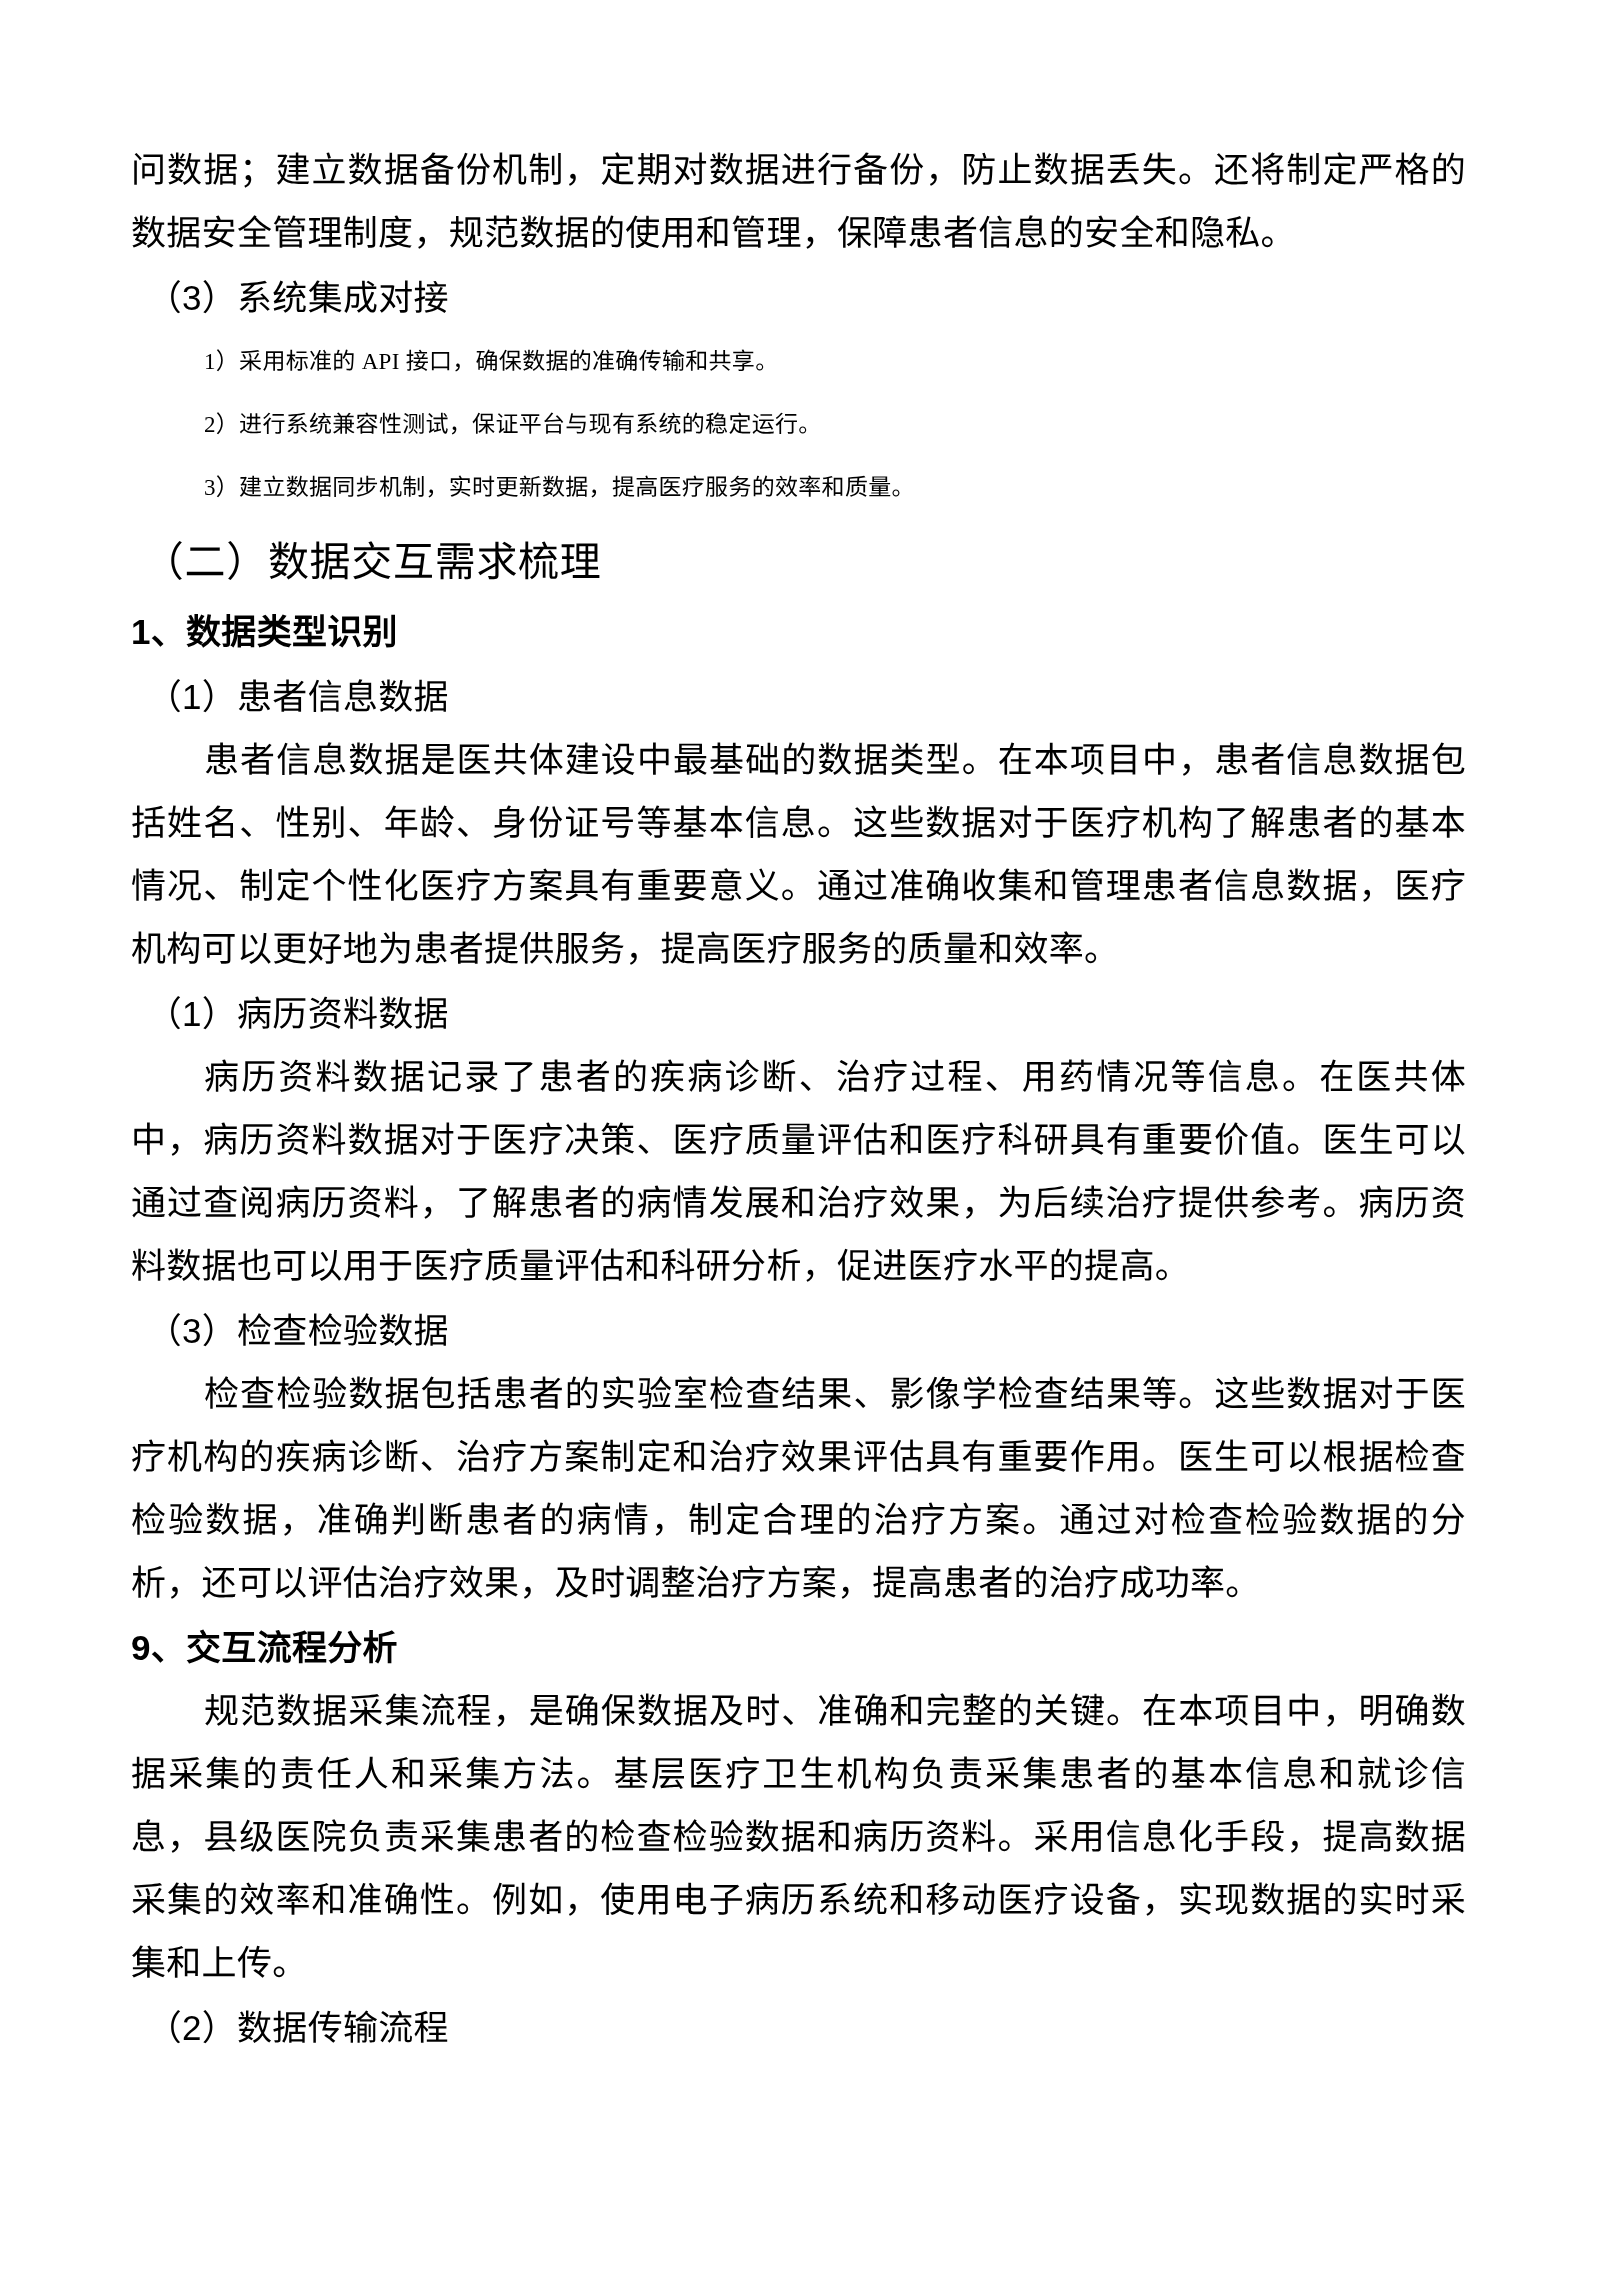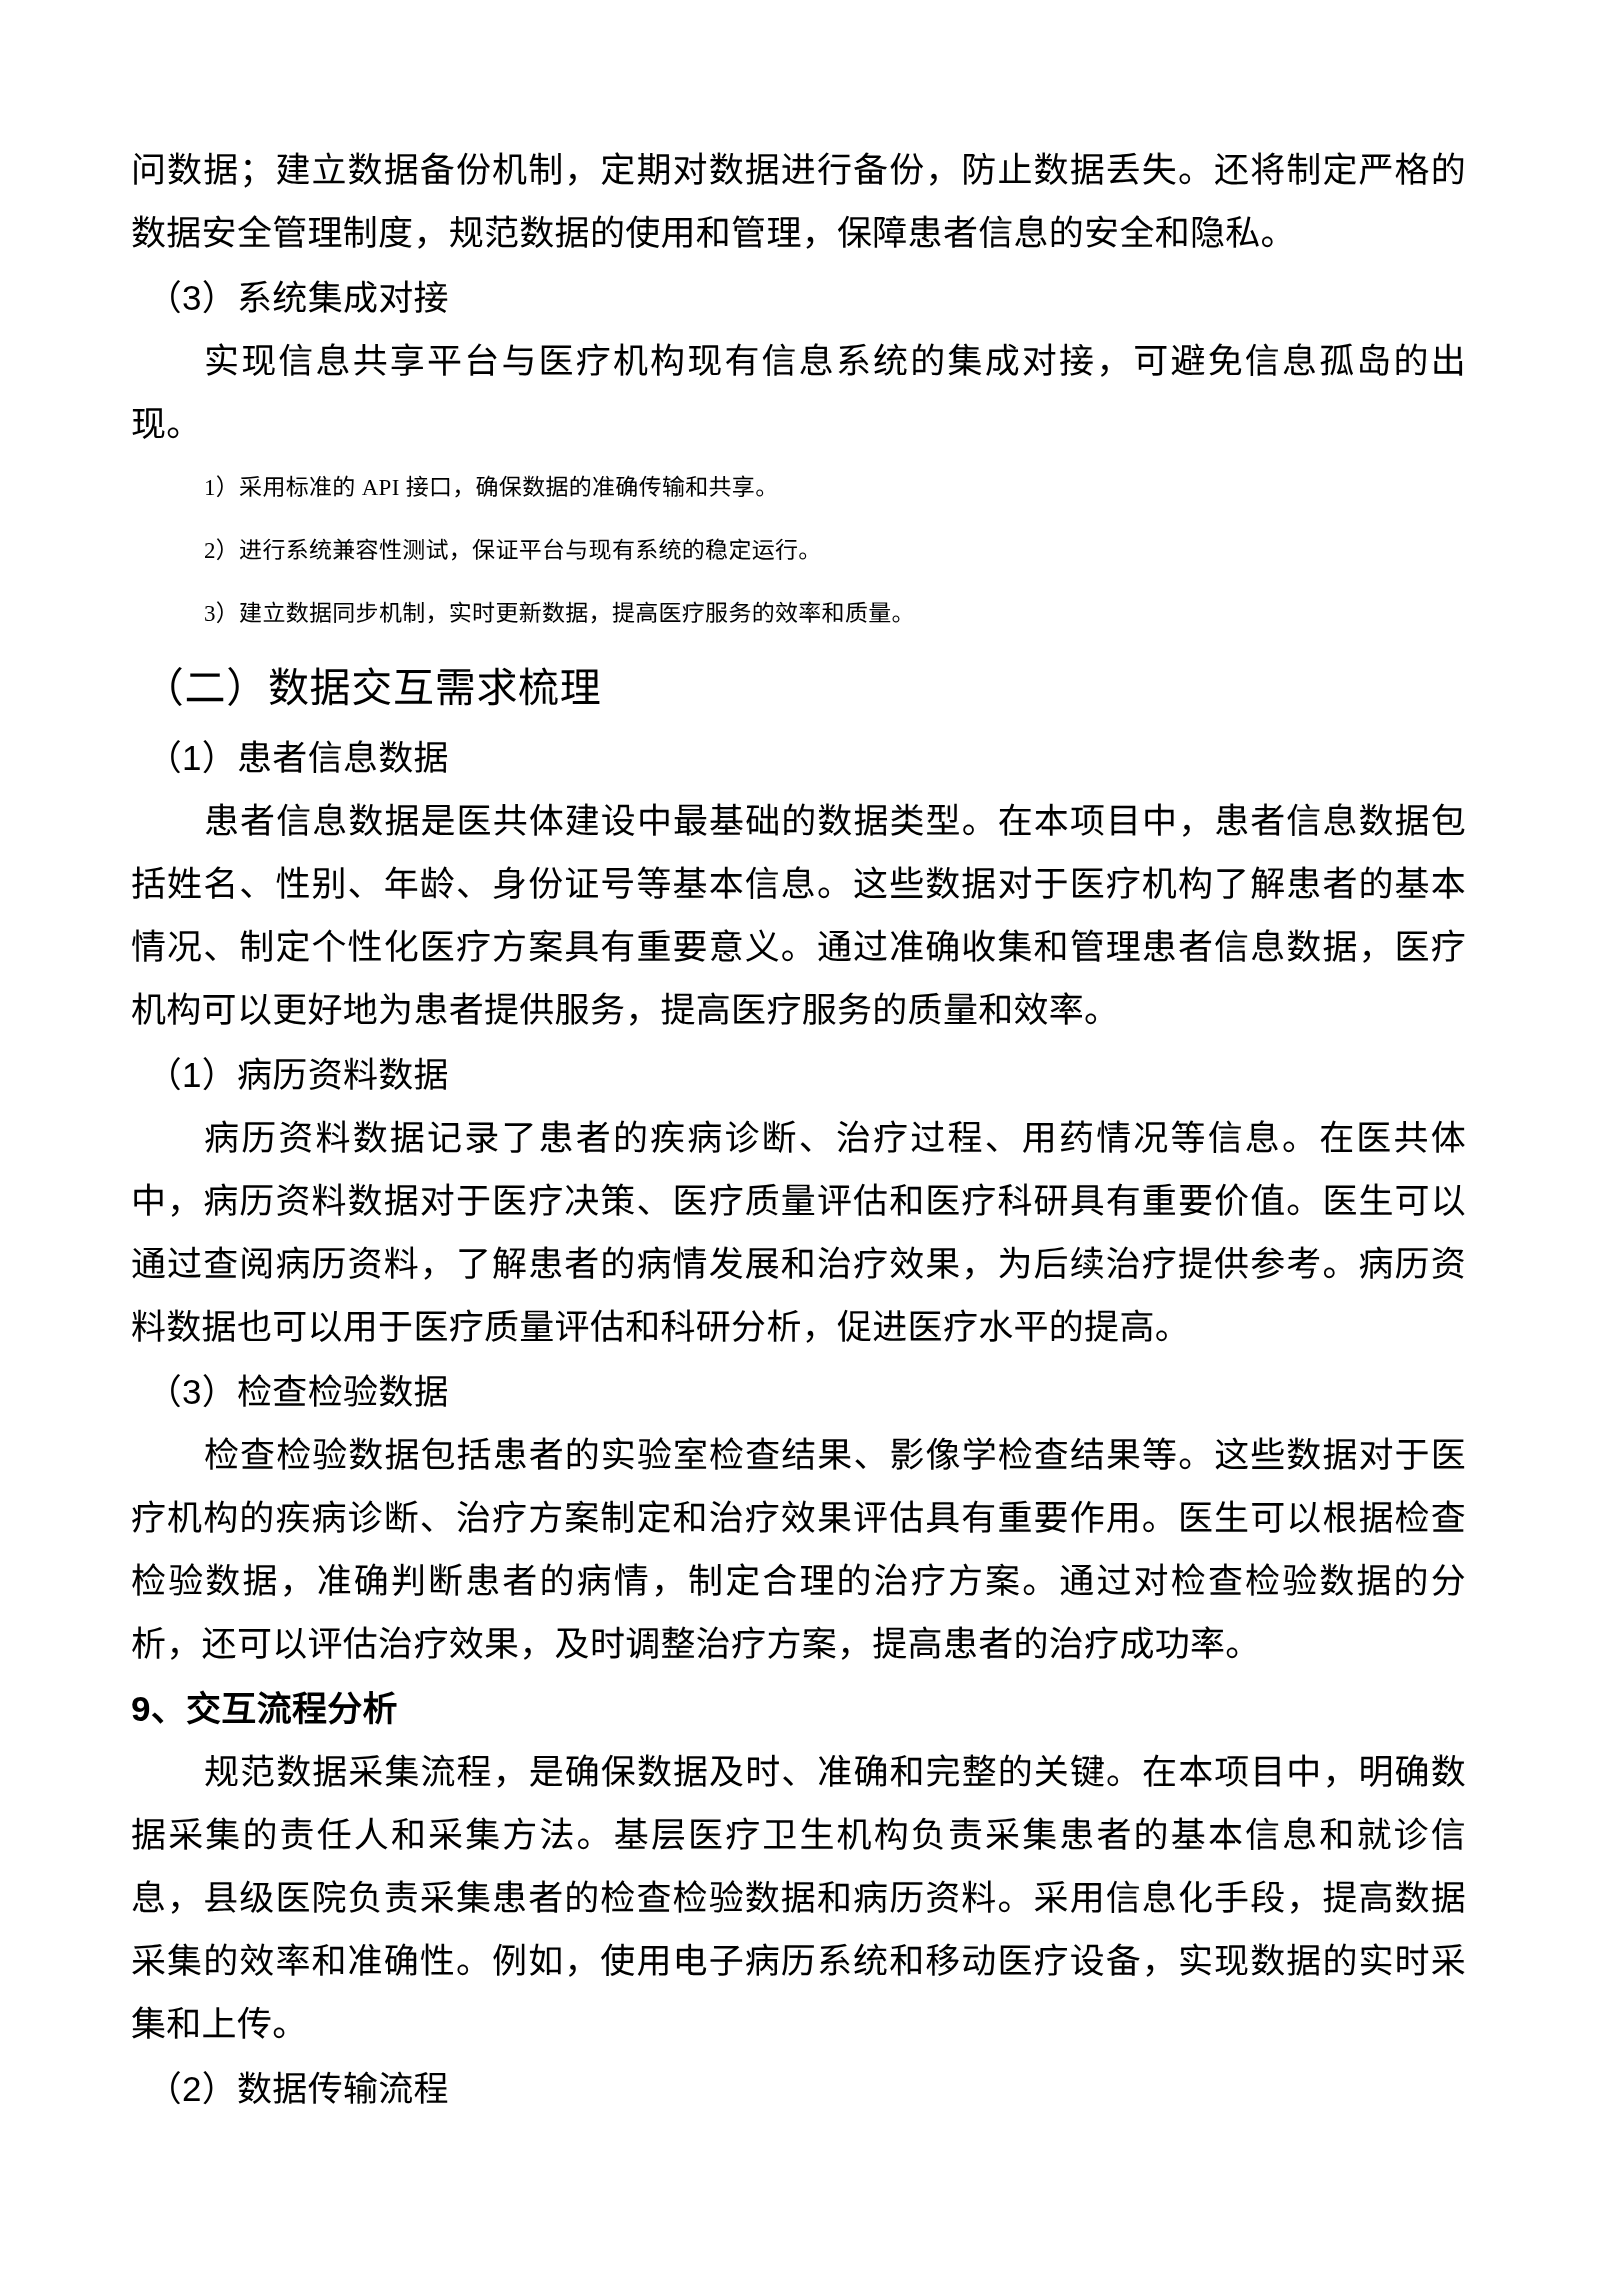--- a/index.html
+++ b/index.html
@@ -80,32 +80,32 @@
 </head>
 <body>
 
 <div class="page">
   <div class="doc-body">
 
     <p class="para-flush">问数据；建立数据备份机制，定期对数据进行备份，防止数据丢失。还将制定严格的数据安全管理制度，规范数据的使用和管理，保障患者信息的安全和隐私。</p>
 
     <h3 class="h-level3">（3）系统集成对接</h3>
 
-    <p class="para">实现信息共享平台与医疗机构现有信息系统的集成对接，可避免信息孤岛的出现。</p>
 
     <p class="list-item">1）采用标准的 API 接口，确保数据的准确传输和共享。</p>
 
     <p class="list-item">2）进行系统兼容性测试，保证平台与现有系统的稳定运行。</p>
 
     <p class="list-item">3）建立数据同步机制，实时更新数据，提高医疗服务的效率和质量。</p>
 
     <div class="spacer-sm"></div>
 
     <h2 class="h-major">（二）数据交互需求梳理</h2>
 
+    <h3 class="h-level2">1、数据类型识别</h3>
 
     <h4 class="h-level3">（1）患者信息数据</h4>
 
     <p class="para">患者信息数据是医共体建设中最基础的数据类型。在本项目中，患者信息数据包括姓名、性别、年龄、身份证号等基本信息。这些数据对于医疗机构了解患者的基本情况、制定个性化医疗方案具有重要意义。通过准确收集和管理患者信息数据，医疗机构可以更好地为患者提供服务，提高医疗服务的质量和效率。</p>
 
     <h4 class="h-level3">（1）病历资料数据</h4>
 
     <p class="para">病历资料数据记录了患者的疾病诊断、治疗过程、用药情况等信息。在医共体中，病历资料数据对于医疗决策、医疗质量评估和医疗科研具有重要价值。医生可以通过查阅病历资料，了解患者的病情发展和治疗效果，为后续治疗提供参考。病历资料数据也可以用于医疗质量评估和科研分析，促进医疗水平的提高。</p>
 
     <h4 class="h-level3">（3）检查检验数据</h4>

